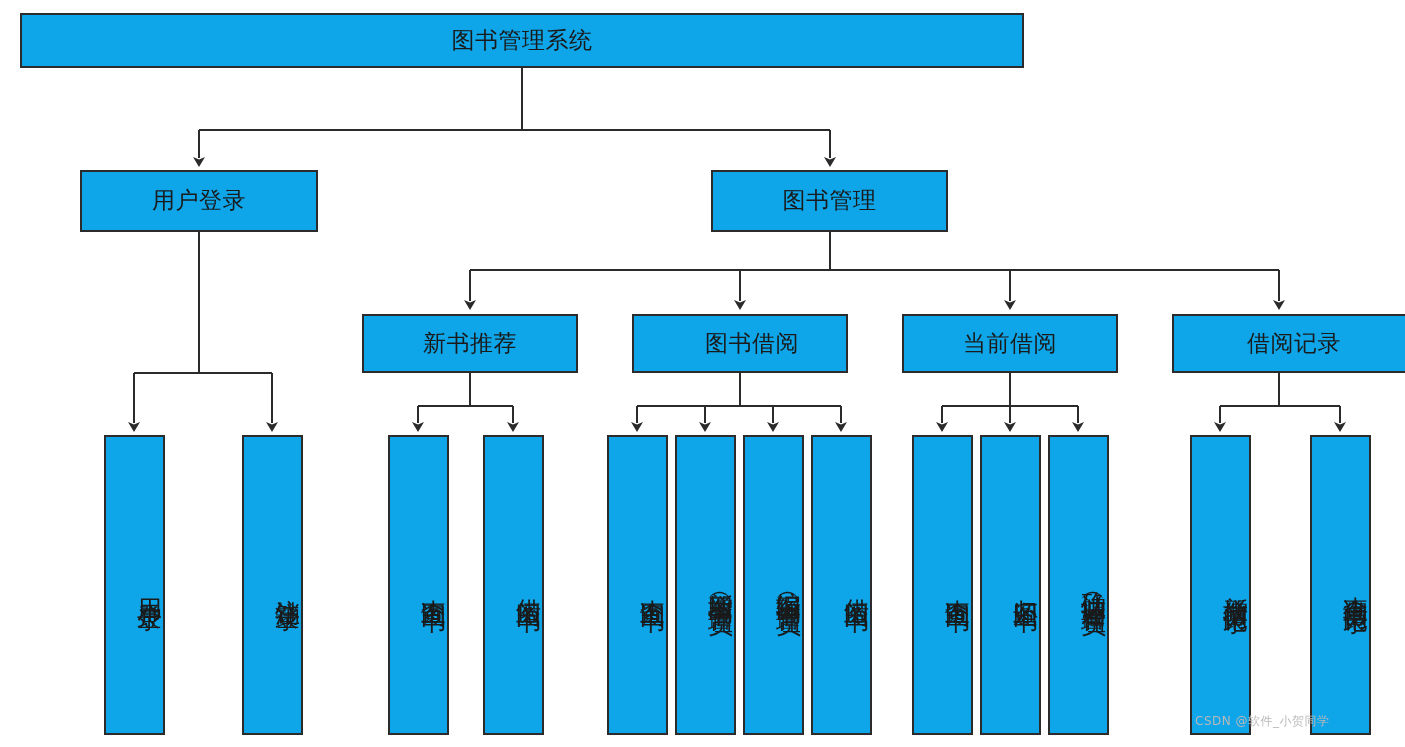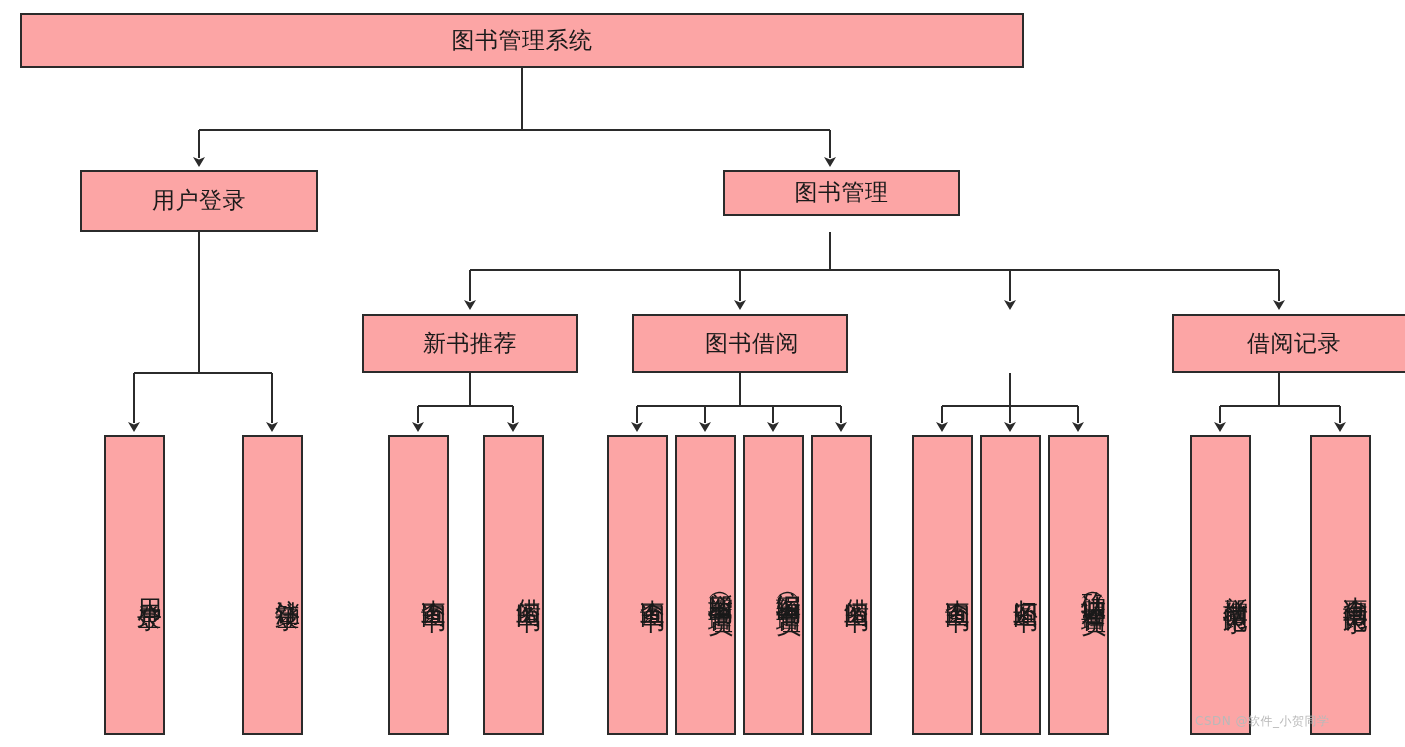--- a/index.html
+++ b/index.html
@@ -18,21 +18,21 @@
   #diagram-svg{
     position:absolute;
     left:0; top:0;
     width:1405px;
     height:747px;
   }
   
   .node{
     position:absolute;
     box-sizing:border-box;
-    background:#fca5a5;
+    background:#0ea5e9;
     border:2px solid #2b2b2b;
     display:flex;
     align-items:center;
     justify-content:center;
     text-align:center;
     color:#1a1a1a;
     letter-spacing:0.5px;
   }
   .node.horiz{
     font-size:23px;
@@ -122,29 +122,32 @@
     </g>
   </svg>
 
   <div class="node horiz" style="left:20px; top:13px; width:1004px; height:55px;">
     <span class="txt">图书管理系统</span>
   </div>
 
   <div class="node horiz" style="left:80px; top:170px; width:238px; height:62px;">
     <span class="txt">用户登录</span>
   </div>
-  <div class="node horiz" style="left:711px; top:170px; width:237px; height:46px;margin-left:12px;">
+  <div class="node horiz" style="left:711px; top:170px; width:237px; height:62px;">
     <span class="txt">图书管理</span>
   </div>
 
   <div class="node horiz" style="left:362px; top:314px; width:216px; height:59px;font-family:Liberation Serif, serif;">
     <span class="txt">新书推荐</span>
   </div>
   <div class="node horiz" style="left:632px; top:314px; width:216px; height:59px;padding-left:24px;">
     <span class="txt">图书借阅</span>
+  </div>
+  <div class="node horiz" style="left:902px; top:314px; width:216px; height:59px;">
+    <span class="txt">当前借阅</span>
   </div>
   <div class="node horiz" style="left:1172px; top:314px; width:244px; height:59px;">
     <span class="txt">借阅记录</span>
   </div>
 
   <div class="node vert" style="left:104px; top:435px; width:61px; height:300px;">
     <span class="txt">用户登录</span>
   </div>
   <div class="node vert" style="left:242px; top:435px; width:61px; height:300px;">
     <span class="txt">注销登录</span>

